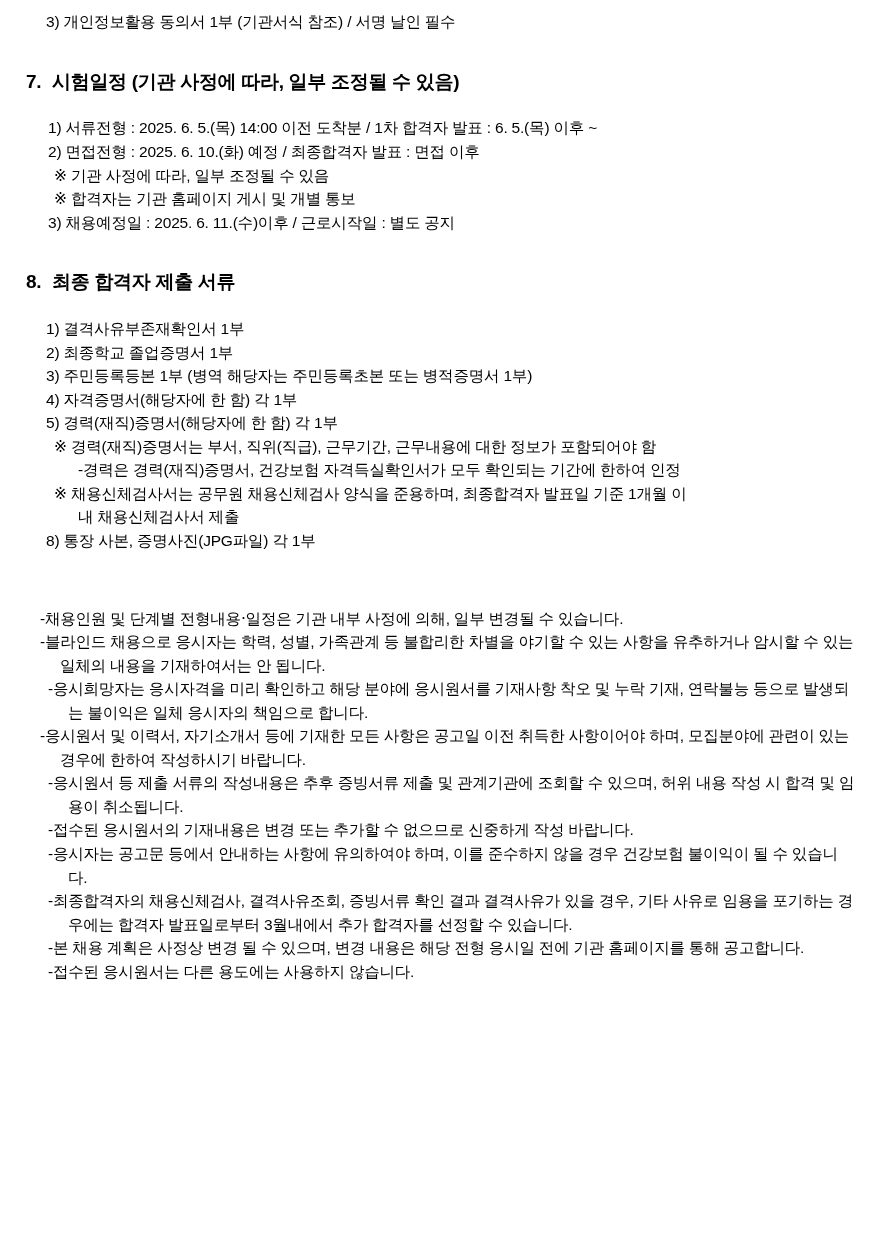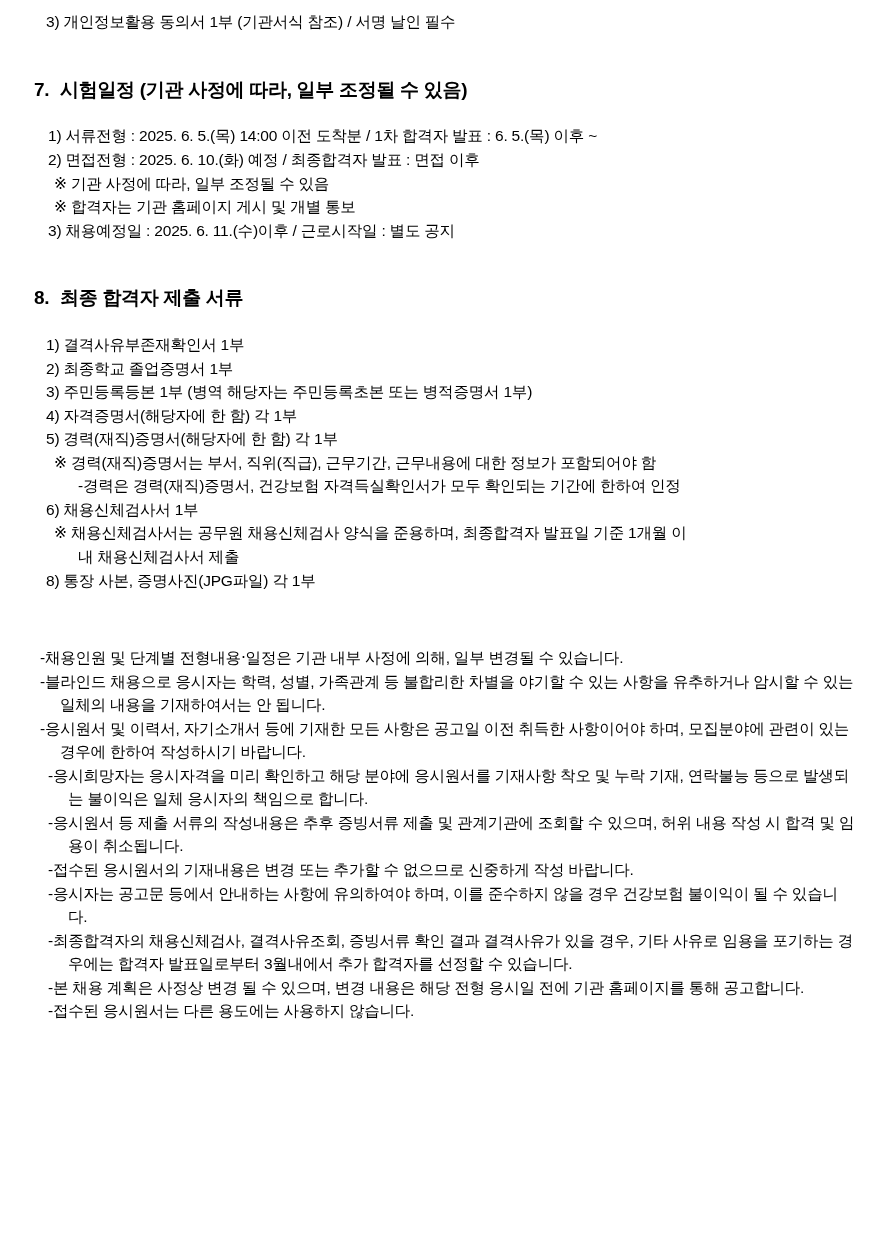--- a/index.html
+++ b/index.html
@@ -20,21 +20,21 @@
     position: relative;
     width: 881px;
     height: 1250px;
     padding: 8px 26px 0 26px;
     box-sizing: border-box;
   }
   .sec-head {
     font-size: 19px;
     font-weight: bold;
     letter-spacing: -0.3px;
-    margin: 8px;
+    margin: 0;
     padding: 0;
     white-space: nowrap;
   }
   .sec-head .num {
     display: inline-block;
     width: 26px;
   }
   .line {
     white-space: nowrap;
     letter-spacing: -0.2px;
@@ -93,33 +93,32 @@
     <span class="num">8.</span><span>최종 합격자 제출 서류</span>
   </div>
   <div class="sec-body">
     <div class="line item">1) 결격사유부존재확인서 1부</div>
     <div class="line item">2) 최종학교 졸업증명서 1부</div>
     <div class="line item">3) 주민등록등본 1부 (병역 해당자는 주민등록초본 또는 병적증명서 1부)</div>
     <div class="line item">4) 자격증명서(해당자에 한 함) 각 1부</div>
     <div class="line item">5) 경력(재직)증명서(해당자에 한 함) 각 1부</div>
     <div class="line item-note">※  경력(재직)증명서는 부서, 직위(직급), 근무기간, 근무내용에 대한 정보가 포함되어야 함</div>
     <div class="line item-note2">-경력은 경력(재직)증명서, 건강보험 자격득실확인서가 모두 확인되는 기간에 한하여 인정</div>
-    <div class="line item">6) 채용신체검사서 1부</div>
     <div class="line item-note">※  채용신체검사서는 공무원 채용신체검사 양식을 준용하며, 최종합격자 발표일 기준 1개월 이</div>
     <div class="line item-note2">내 채용신체검사서 제출</div>
     <div class="line item">8) 통장 사본, 증명사진(JPG파일) 각 1부</div>
   </div>
 
   <div class="gap-lg"></div>
 
   <div class="sec-body sec9">
     <div class="wrapline hang">-채용인원 및 단계별 전형내용‧일정은 기관 내부 사정에 의해, 일부 변경될 수 있습니다.</div>
     <div class="wrapline hang">-블라인드 채용으로 응시자는 학력, 성별, 가족관계 등 불합리한 차별을 야기할 수 있는 사항을 유추하거나 암시할 수 있는 일체의 내용을 기재하여서는 안 됩니다.</div>
+    <div class="wrapline hang2">-응시희망자는 응시자격을 미리 확인하고 해당 분야에 응시원서를 기재사항 착오 및 누락 기재, 연락불능 등으로 발생되는 불이익은 일체 응시자의 책임으로 합니다.</div>
     <div class="wrapline hang">-응시원서 및 이력서, 자기소개서 등에 기재한 모든 사항은 공고일 이전 취득한 사항이어야 하며, 모집분야에 관련이 있는 경우에 한하여 작성하시기 바랍니다.</div>
-    <div class="wrapline hang2">-응시희망자는 응시자격을 미리 확인하고 해당 분야에 응시원서를 기재사항 착오 및 누락 기재, 연락불능 등으로 발생되는 불이익은 일체 응시자의 책임으로 합니다.</div>
     <div class="wrapline hang2">-응시원서 등 제출 서류의 작성내용은 추후 증빙서류 제출 및 관계기관에 조회할 수 있으며, 허위 내용 작성 시 합격 및 임용이 취소됩니다.</div>
     <div class="wrapline hang2">-접수된 응시원서의 기재내용은 변경 또는 추가할 수 없으므로 신중하게 작성 바랍니다.</div>
     <div class="wrapline hang2">-응시자는 공고문 등에서 안내하는 사항에 유의하여야 하며, 이를 준수하지 않을 경우 건강보험 불이익이 될 수 있습니다.</div>
     <div class="wrapline hang2">-최종합격자의 채용신체검사, 결격사유조회, 증빙서류 확인 결과 결격사유가 있을 경우, 기타 사유로 임용을 포기하는 경우에는 합격자 발표일로부터 3월내에서 추가 합격자를 선정할 수 있습니다.</div>
     <div class="wrapline hang2">-본 채용 계획은 사정상 변경 될 수 있으며, 변경 내용은 해당 전형 응시일 전에 기관 홈페이지를 통해 공고합니다.</div>
     <div class="wrapline hang2">-접수된 응시원서는 다른 용도에는 사용하지 않습니다.</div>
   </div>
 
 </div>
 

